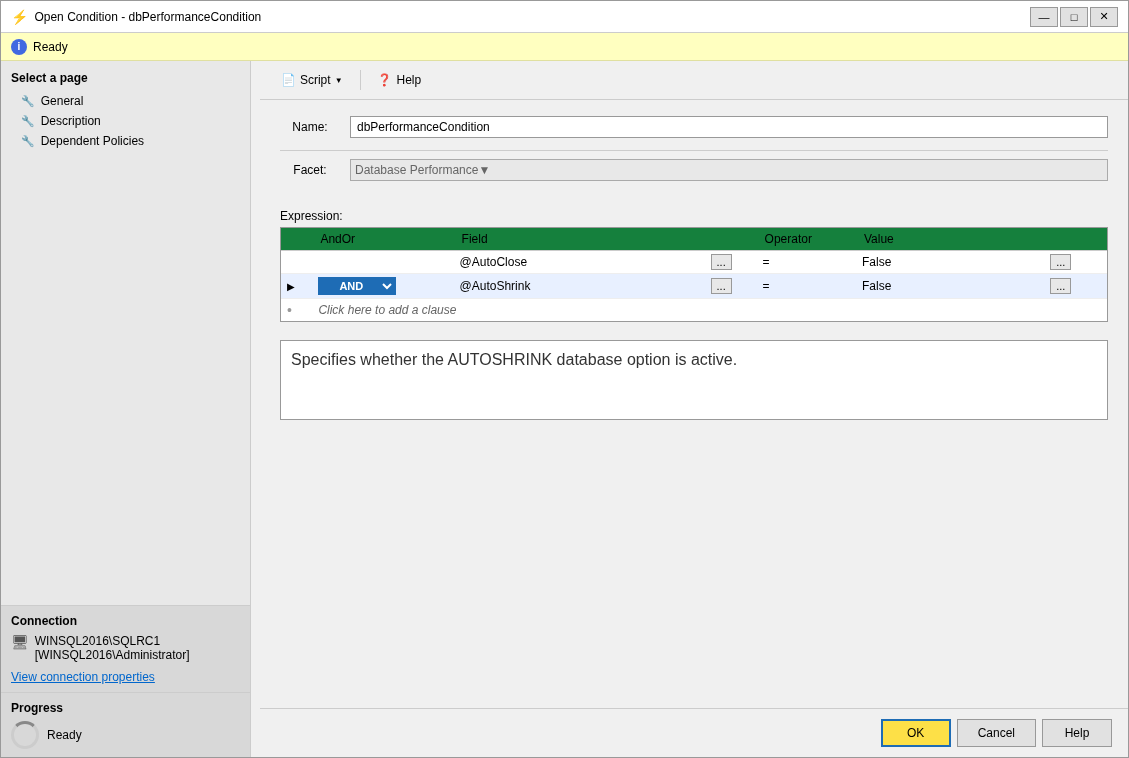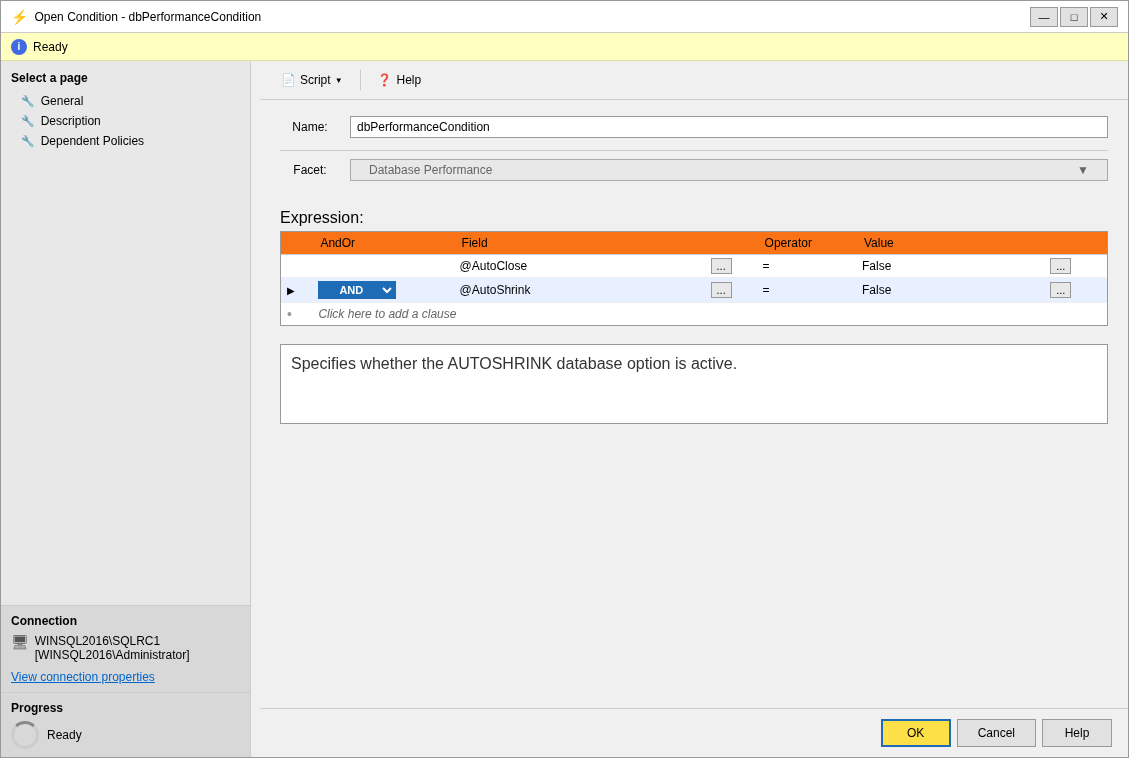--- a/index.html
+++ b/index.html
@@ -37,28 +37,28 @@
 
     .toolbar { display: flex; align-items: center; gap: 4px; padding: 8px 12px; border-bottom: 1px solid #ccc; background: #f0f0f0; }
     .toolbar-btn { display: flex; align-items: center; gap: 4px; padding: 3px 8px; border: 1px solid transparent; background: transparent; cursor: pointer; font-size: 12px; }
     .toolbar-separator { width: 1px; height: 20px; background: #ccc; margin: 0 4px; }
     .dropdown-arrow { font-size: 8px; }
 
     .form-area { padding: 16px 20px; background: #f0f0f0; }
     .form-row { display: flex; align-items: center; gap: 10px; margin-bottom: 12px; }
     .form-label { width: 60px; text-align: center; font-size: 12px; color: #000; }
     .form-input { flex: 1; padding: 3px 6px; border: 1px solid #999; background: white; font-size: 12px; height: 22px; }
-    .form-select-disabled { flex: 1; padding: 3px 18px; border: 1px solid #aaa; background: #e8e8e8; font-size: 12px; height: 22px; display: flex; align-items: center; justify-content: space-between; color: #666; }
+    .form-select-disabled { flex: 1; padding: 3px 4px; border: 1px solid #aaa; background: #e8e8e8; font-size: 12px; height: 22px; display: flex; align-items: center; color: #666; }
     .divider-line { border: none; border-top: 1px solid #ccc; margin: 4px 0 8px 0; }
 
     .expression-section { padding: 0 20px 10px 20px; }
-    .expression-label { font-size: 16px; margin-bottom: 4px; }
+    .expression-label { font-size: 12px; margin-bottom: 4px; }
     .expression-table-wrapper { border: 1px solid #999; background: white; }
     .expr-table { width: 100%; border-collapse: collapse; font-size: 12px; }
-    .expr-table th { background: #f97316; border-bottom: 1px solid #ccc; padding: 4px 8px; text-align: left; font-weight: normal; font-size: 12px; }
+    .expr-table th { background: #15803d; border-bottom: 1px solid #ccc; padding: 4px 8px; text-align: left; font-weight: normal; font-size: 12px; }
     .expr-table td { padding: 3px 6px; border-bottom: 1px solid #eee; vertical-align: middle; }
     .expr-table tr:last-child td { border-bottom: none; }
     .col-arrow { width: 20px; }
     .col-andor { width: 70px; }
     .col-field { width: 160px; }
     .col-ellipsis { width: 30px; }
     .col-operator { width: 60px; }
     .col-value { width: 120px; }
     .col-action { width: 40px; }
 

